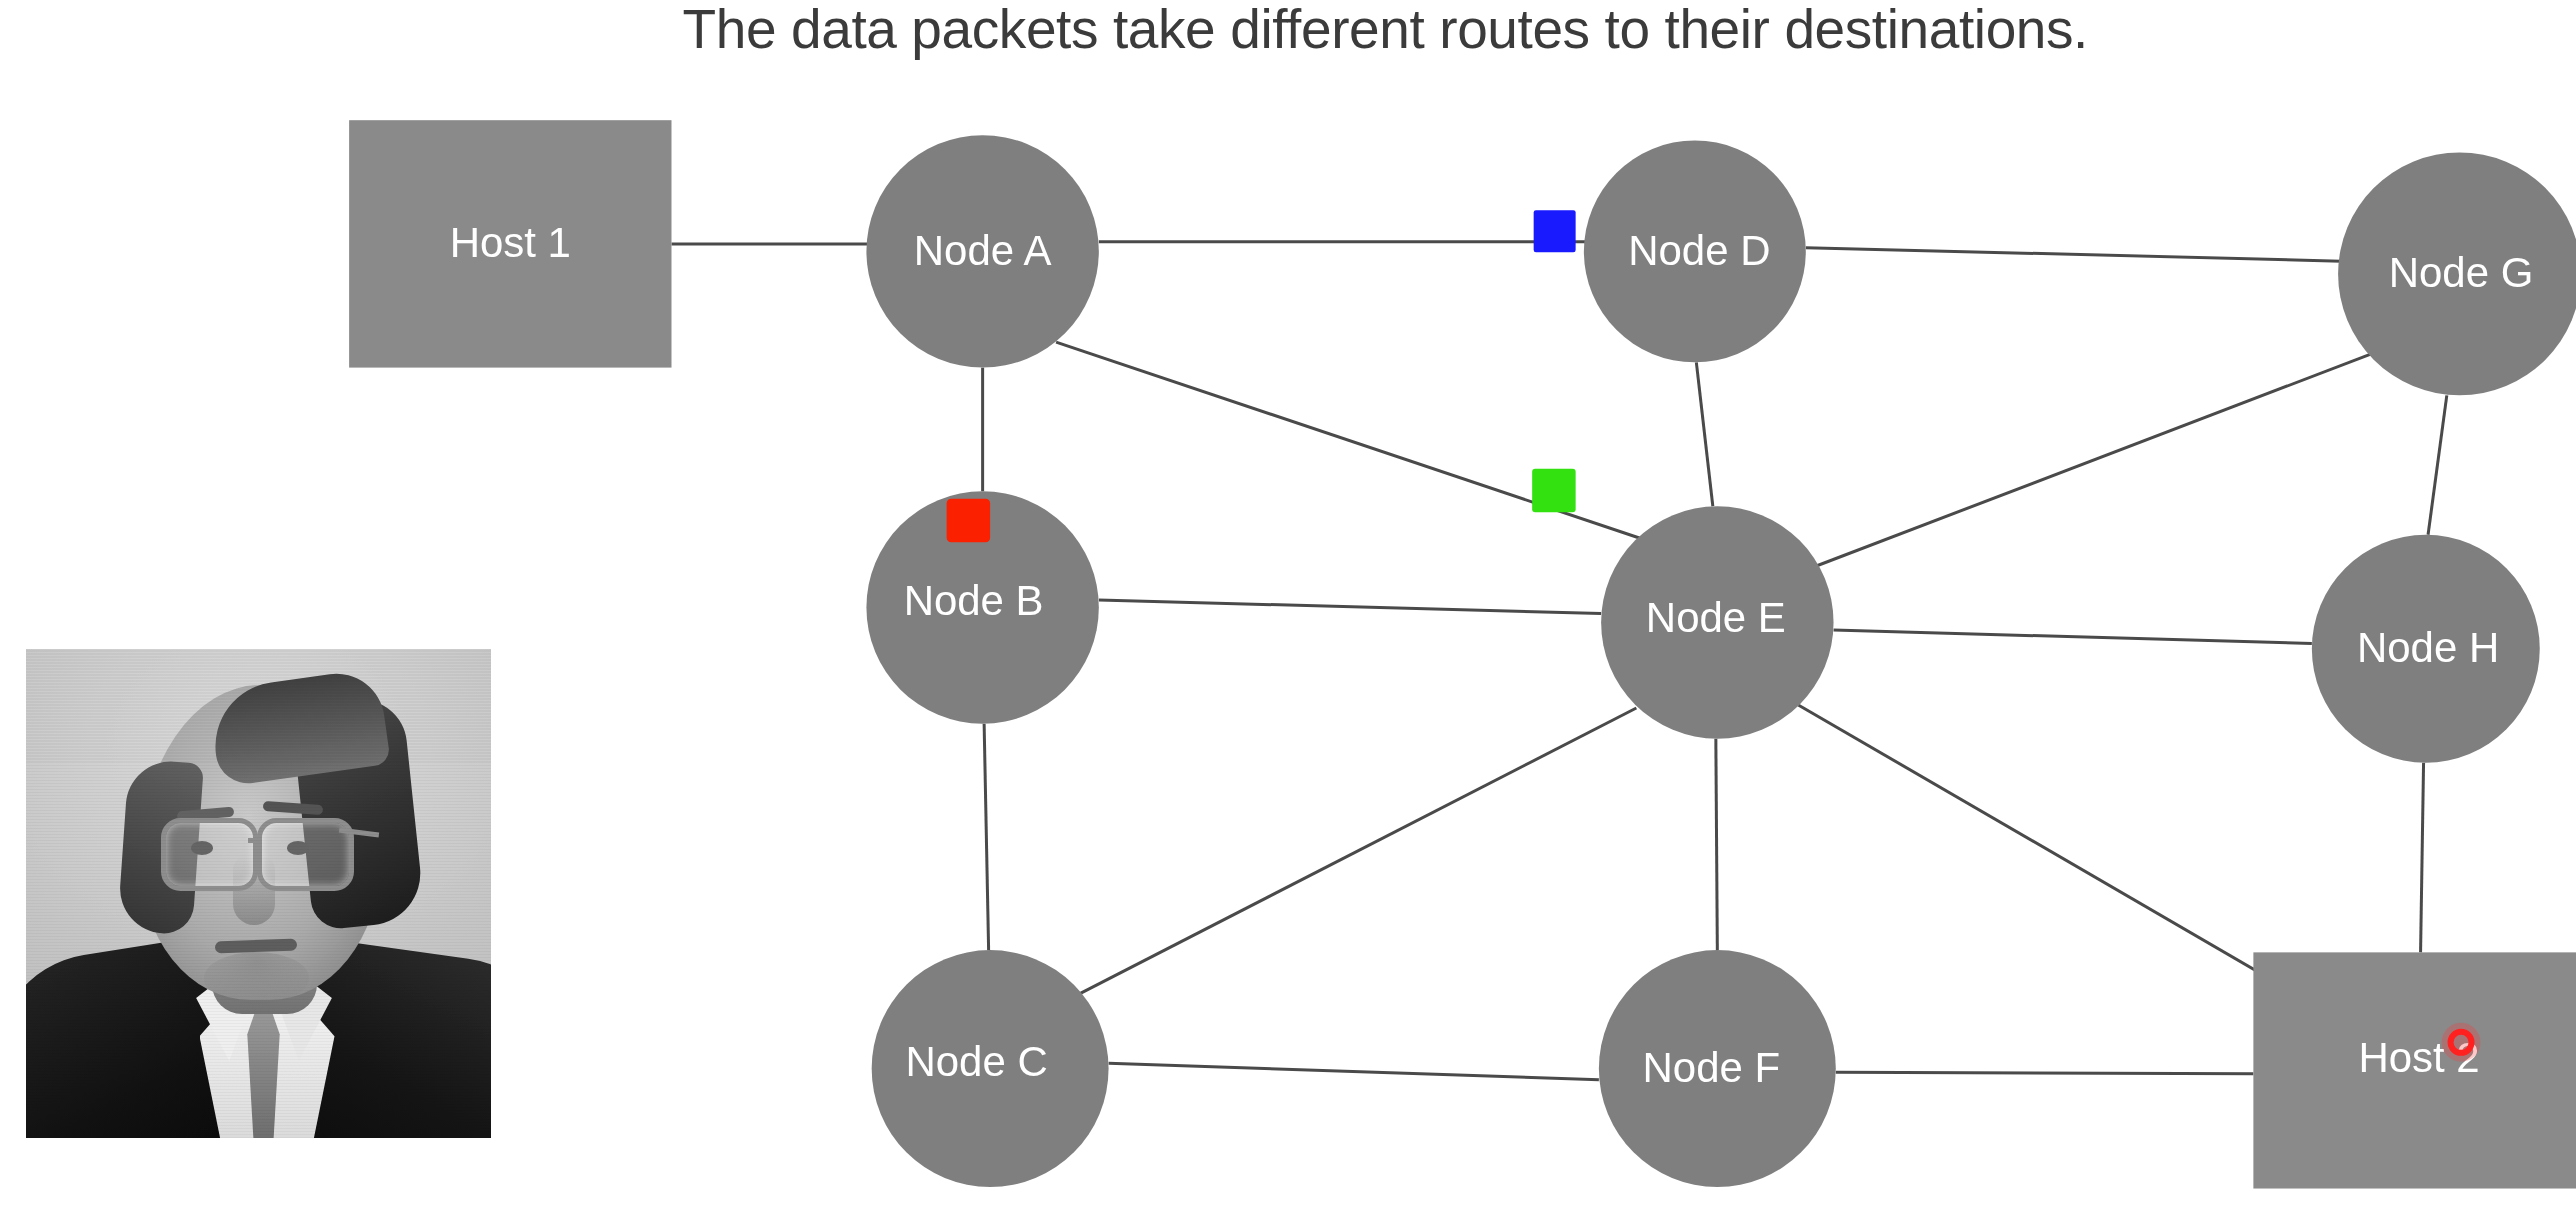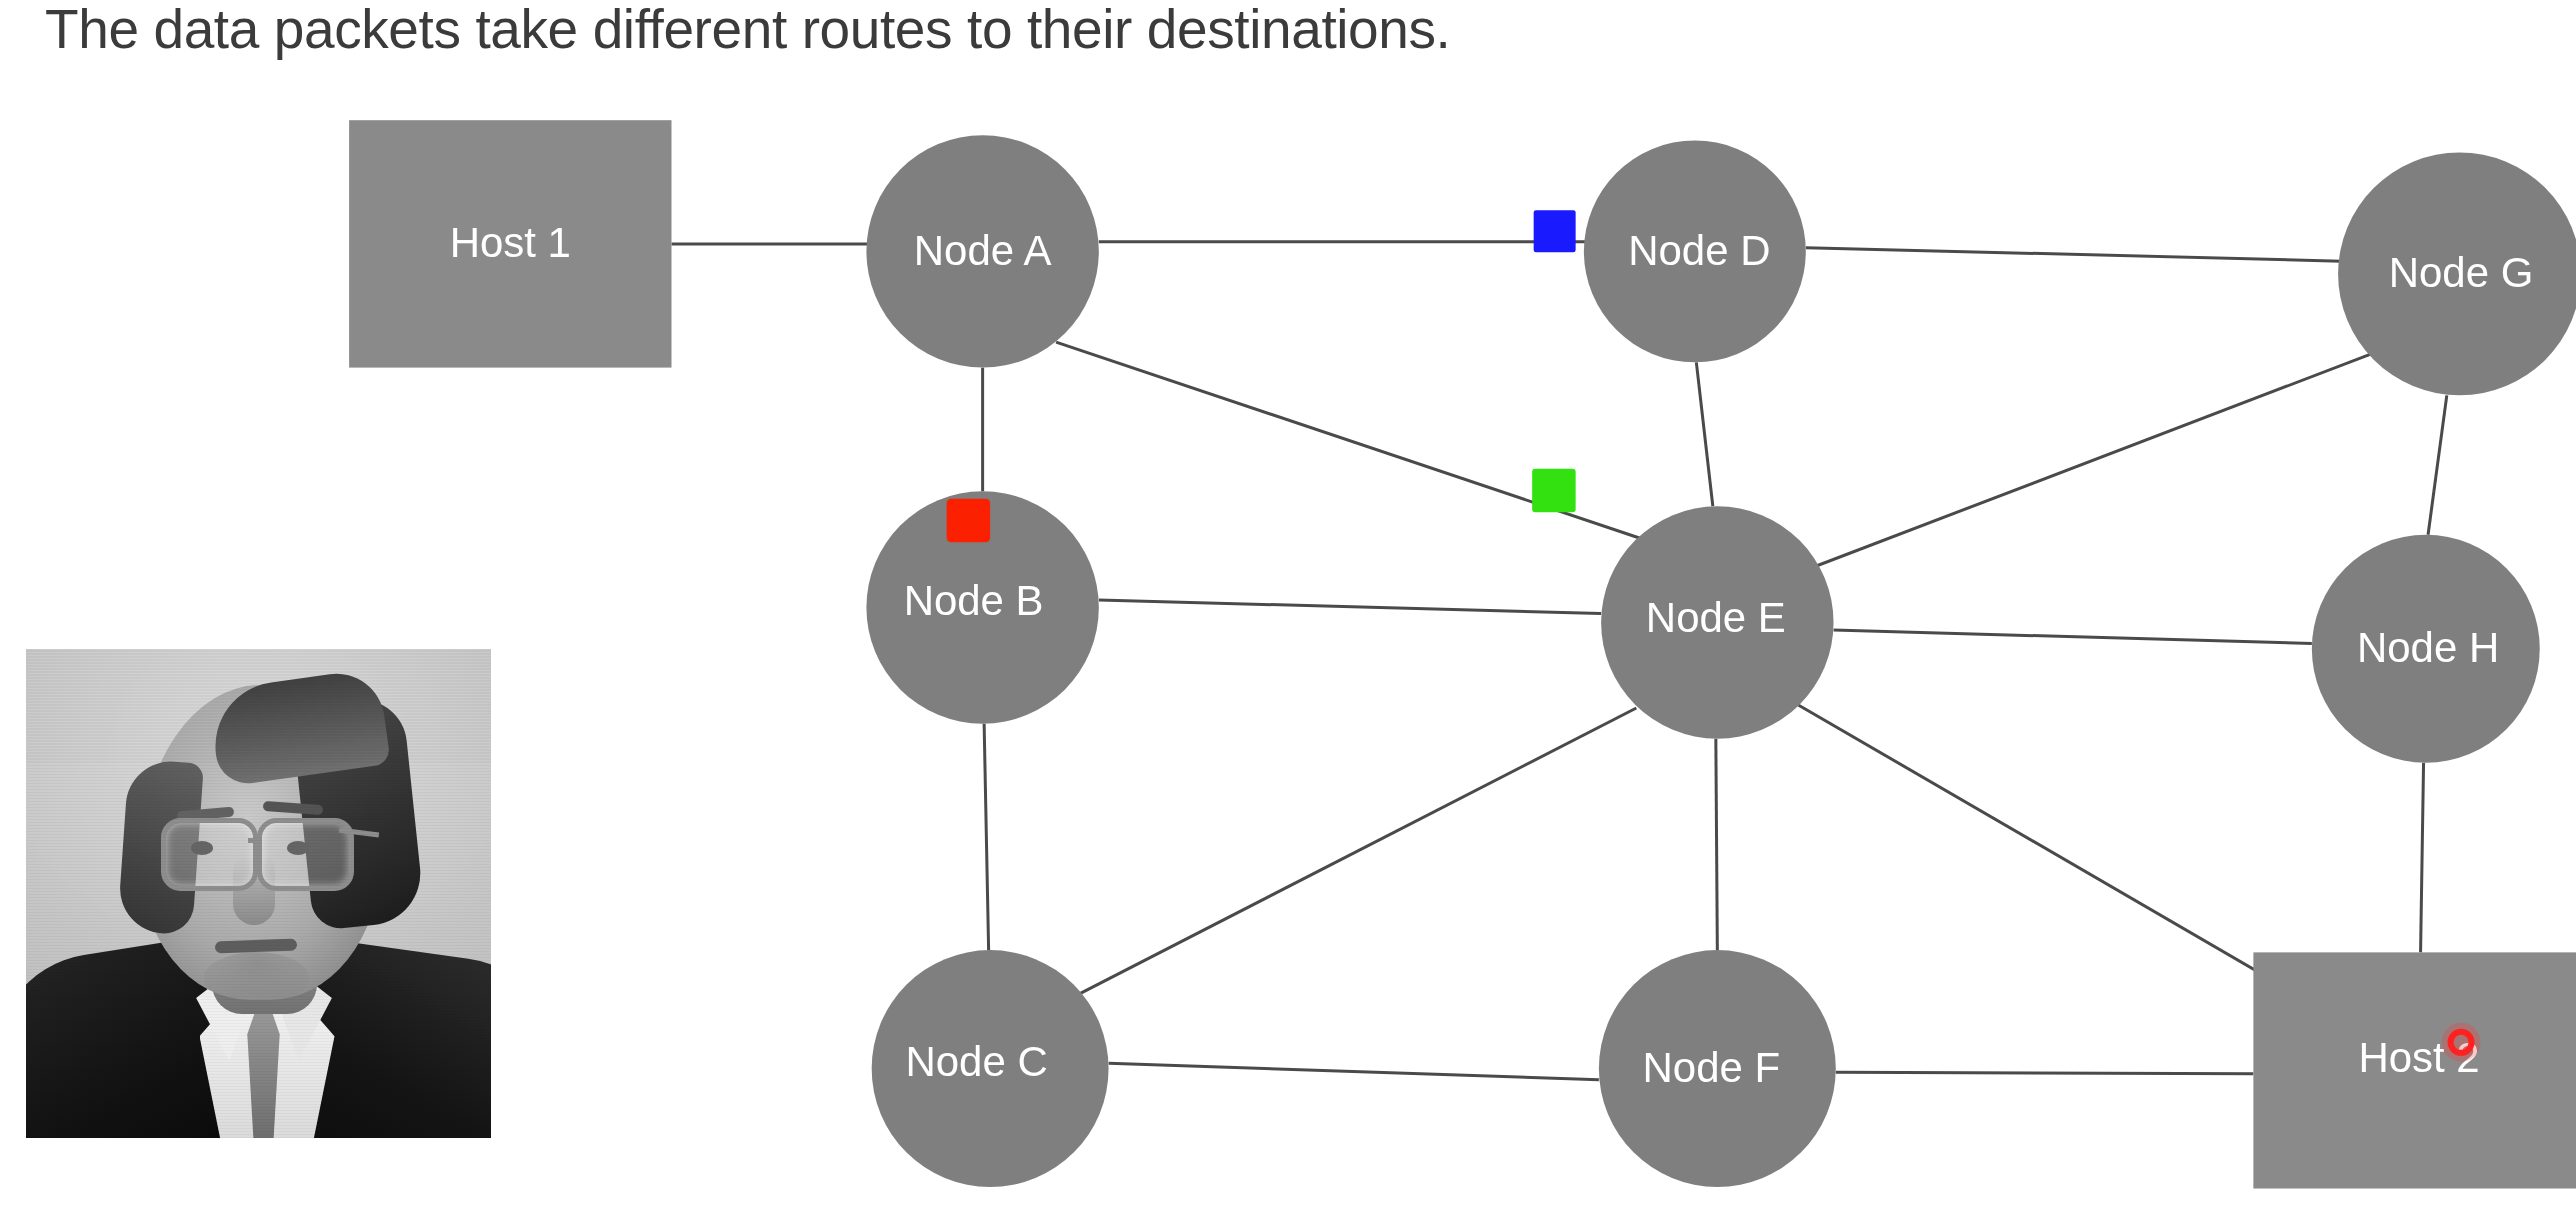--- a/index.html
+++ b/index.html
@@ -14,21 +14,21 @@
     overflow: hidden;
     font-family: "Liberation Sans", sans-serif;
   }
 
   
   #slide-title {
     position: absolute;
     left: 0;
     top: 1.5px;
     width: 2088px;
-    text-align: left;
+    text-align: right;
     font-size: 55px;
     font-weight: 400;
     color: #3b3b3b;
     letter-spacing: -0.4px;
     white-space: nowrap;
     line-height: 1.0;
     padding-left: 45px;
     box-sizing: border-box;
   }
 

